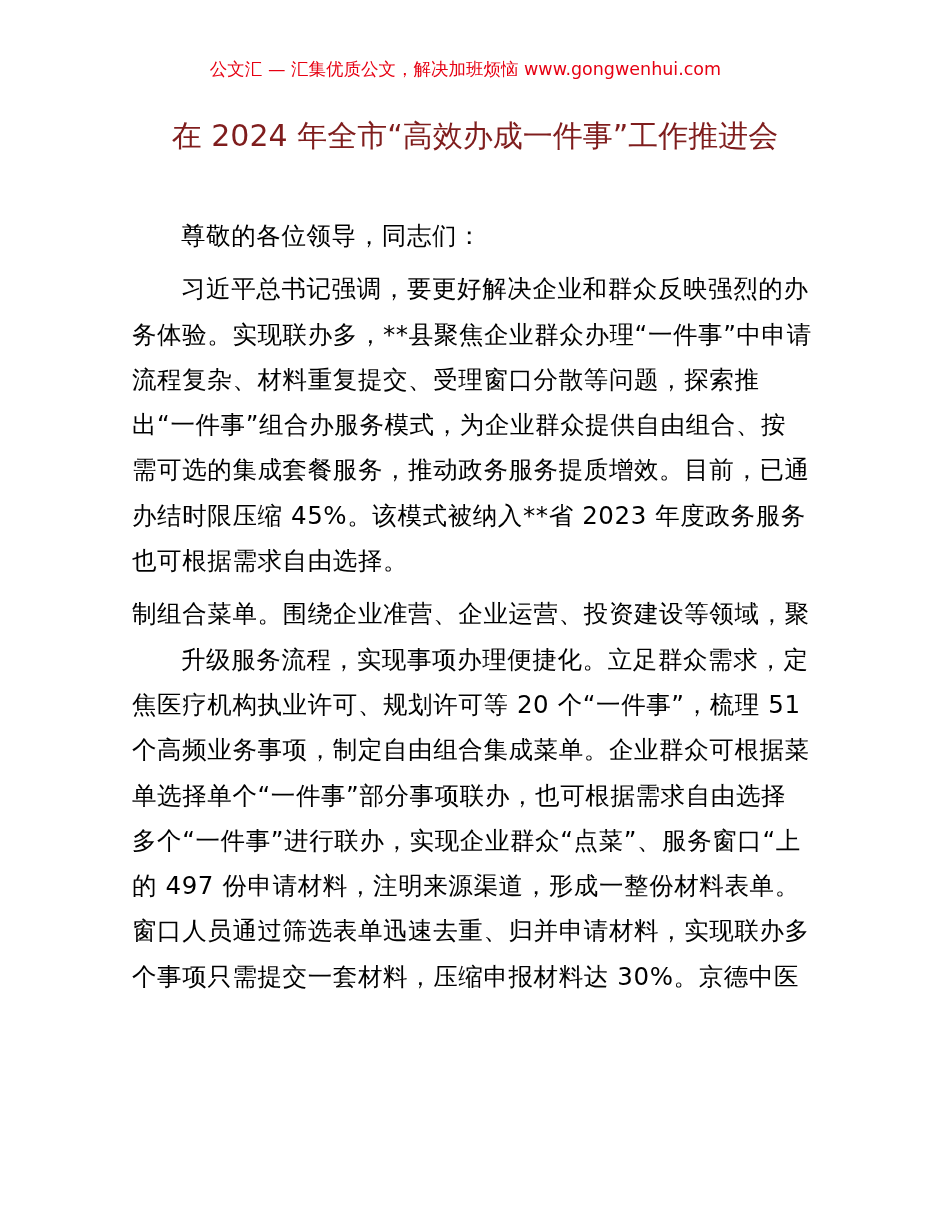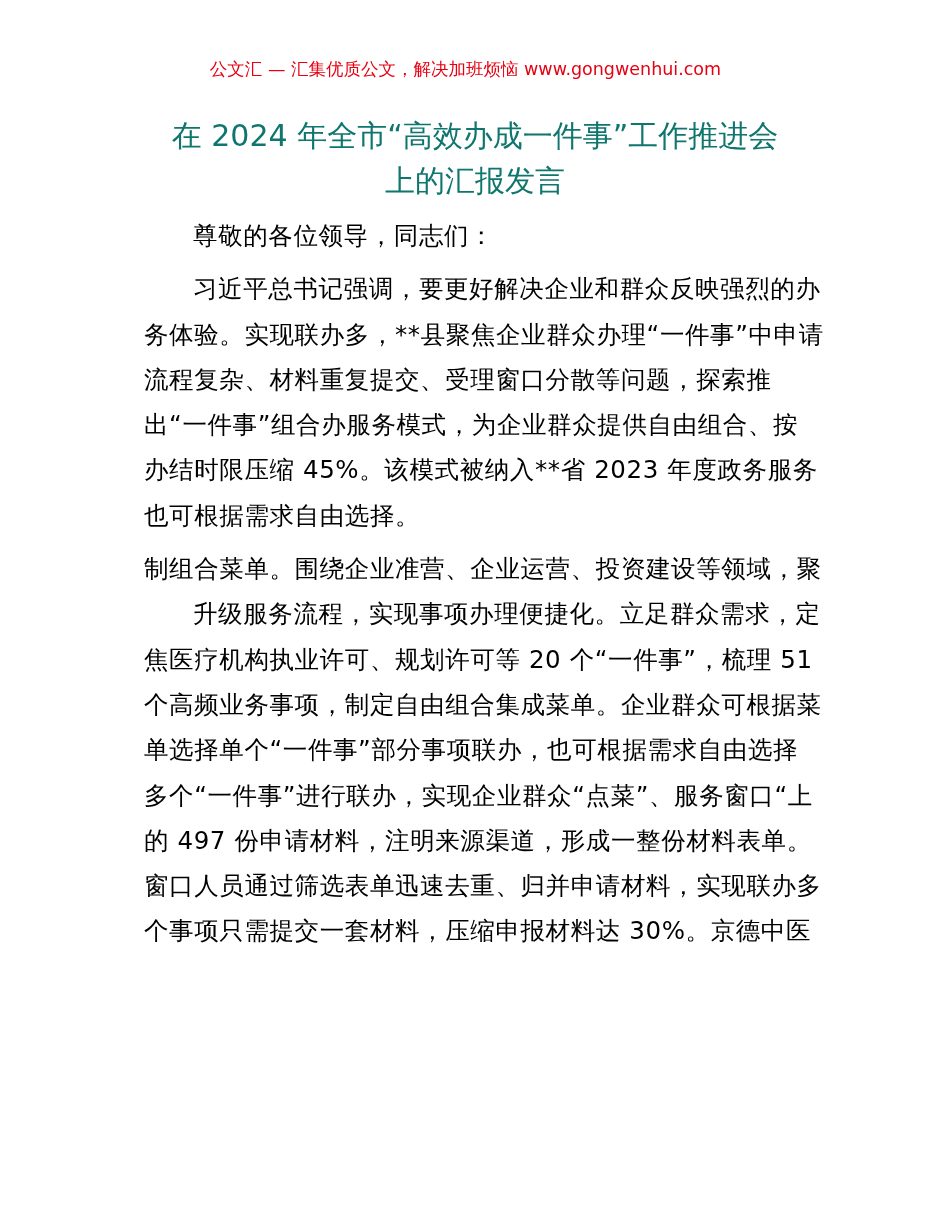--- a/index.html
+++ b/index.html
@@ -1,42 +1,42 @@
 <!DOCTYPE html>
 <html><head>
   <meta charset="utf-8">
   <style>
     html, body { margin: 0; padding: 0; background: #ffffff; }
     body { width: 950px; height: 1230px; position: relative; overflow: hidden; font-family: "DejaVu Sans", sans-serif; color: #000; }
     .banner { position: absolute; top: 57px; left: 0; width: 931px; text-align: center; font-size: 17.5px; color: #e60012; letter-spacing: 0px; }
-    .title { position: absolute; top: 113px; left: 120px; width: 710px; text-align: center; font-size: 30px; line-height: 45px; color: #0f766e; }
-    .body-wrap { position: absolute; top: 213px; left: 144px; width: 672px; }
+    .title { position: absolute; top: 113px; left: 120px; width: 710px; text-align: center; font-size: 30px; line-height: 45px; color: #7f1d1d; }
+    .body-wrap { position: absolute; top: 213px; left: 132px; width: 672px; }
     .para { font-size: 24.5px; line-height: 45.3px; text-align: justify; margin: 0; letter-spacing: 0.6px; }
     .para.indent { text-indent: 2em; }
     .gap { height: 8px; }
     .line { display: block; white-space: nowrap; }
   </style>
 </head>
 <body>
 
 <div class="banner">公文汇 — 汇集优质公文，解决加班烦恼 www.gongwenhui.com</div>
 
 <div class="title">
   <span class="line">在 2024 年全市“高效办成一件事”工作推进会</span>
-  <span class="line">上的汇报发言</span>
 </div>
 
 <div class="body-wrap">
   <p class="para indent">尊敬的各位领导，同志们：</p>
   <div class="gap"></div>
   <div class="para">
     <span class="line" style="padding-left:2em">习近平总书记强调，要更好解决企业和群众反映强烈的办</span>
     <span class="line">务体验。实现联办多，**县聚焦企业群众办理“一件事”中申请</span>
     <span class="line">流程复杂、材料重复提交、受理窗口分散等问题，探索推</span>
     <span class="line">出“一件事”组合办服务模式，为企业群众提供自由组合、按</span>
+    <span class="line">需可选的集成套餐服务，推动政务服务提质增效。目前，已通</span>
     <span class="line">办结时限压缩 45%。该模式被纳入**省 2023 年度政务服务</span>
     <span class="line">也可根据需求自由选择。</span>
   </div>
   <div class="gap"></div>
   <div class="para">
     <span class="line">制组合菜单。围绕企业准营、企业运营、投资建设等领域，聚</span>
     <span class="line" style="padding-left:2em">升级服务流程，实现事项办理便捷化。立足群众需求，定</span>
     <span class="line">焦医疗机构执业许可、规划许可等 20 个“一件事”，梳理 51</span>
     <span class="line">个高频业务事项，制定自由组合集成菜单。企业群众可根据菜</span>
     <span class="line">单选择单个“一件事”部分事项联办，也可根据需求自由选择</span>

